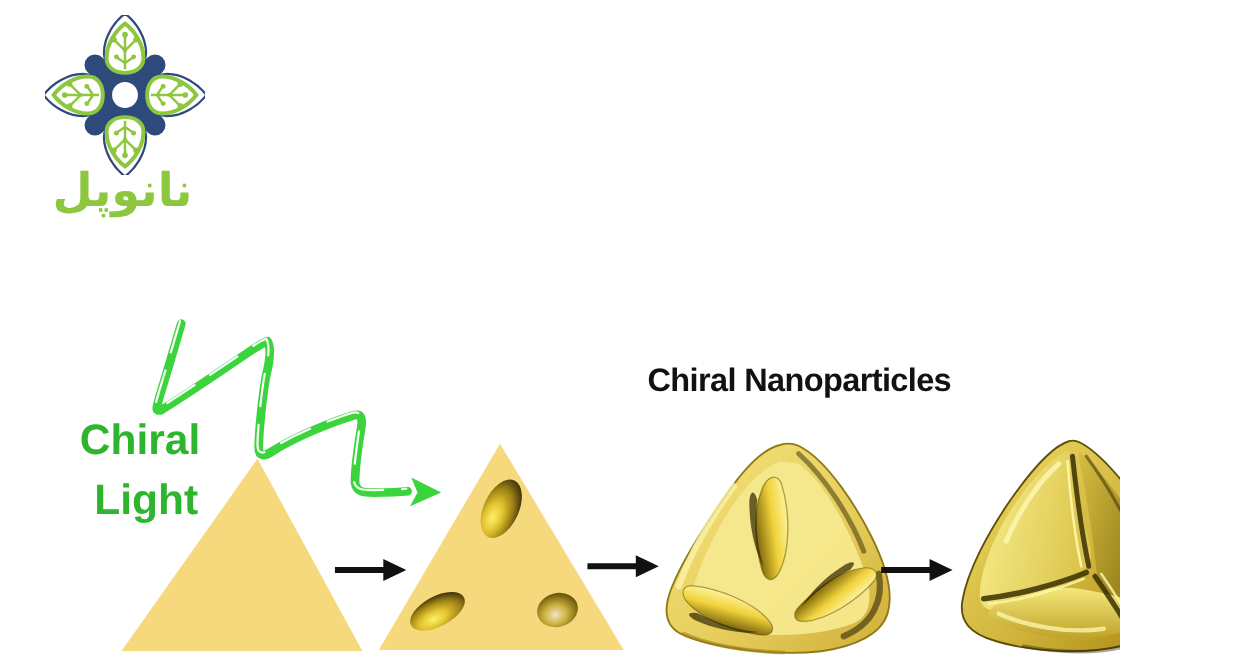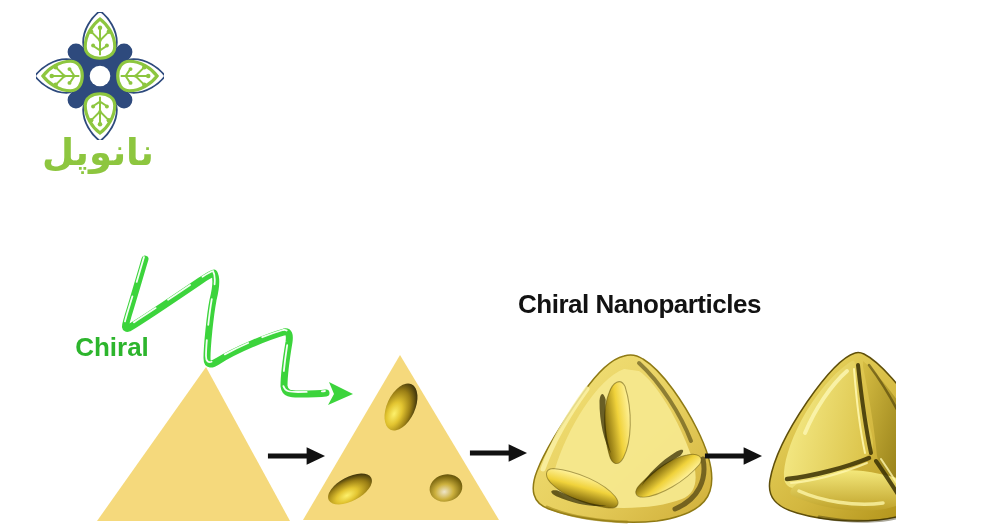--- a/index.html
+++ b/index.html
@@ -8,21 +8,21 @@
   .abs{position:absolute;}
 
   
   #logo{left:36px;top:12px;width:128px;}
   #logo-wordmark{left:34px;top:132px;width:128px;text-align:center;direction:rtl;
     font-family:"DejaVu Sans",sans-serif;font-weight:bold;font-size:37px;line-height:1.15;
     color:#8dc63f;}
 
   
   #light-label{left:46px;top:329px;width:132px;text-align:center;
-    font-weight:bold;font-size:26px;line-height:1.4;color:#2db52d;letter-spacing:0px;}
+    font-weight:bold;font-size:34px;line-height:1.4;color:#2db52d;letter-spacing:0px;}
   #light-label .l2{padding-left:10px;}
 
   
   #title{left:518px;top:289px;width:380px;font-weight:bold;font-size:26px;
     letter-spacing:-0.5px;color:#121212;white-space:nowrap;}
 
   svg{display:block;}
 </style>
 </head>
 <body>
@@ -64,20 +64,21 @@
         <use href="#leafUnit" transform="rotate(90)"></use>
         <use href="#leafUnit" transform="rotate(180)"></use>
         <use href="#leafUnit" transform="rotate(270)"></use>
       </g>
     </svg>
   </div>
   <div class="abs" id="logo-wordmark">نانوپل</div>
 
   <div class="abs" id="light-label">
     <div>Chiral</div>
+    <div class="l2">Light</div>
   </div>
 
   <svg class="abs" style="left:95px;top:248px;" width="262" height="165" viewBox="0 0 262 165">
     <path id="wv" d="M50,11 C45,28 38,52 33,68 C31,76 28,82 34,80
              C44,74 80,50 105,33 C111,29 116,26 119,25
              C122,30 121,40 118,52 C115,68 112,98 112,110
              C112,118 117,117 123,113 C142,101 172,89 189,84
              C194,83 195,87 194,94 C192,106 189,128 189,138
              C190,146 196,146 204,146 C213,146 223,146 231,145" fill="none" stroke="#3cd43c" stroke-width="7" stroke-linecap="round" stroke-linejoin="round"></path>
     <path d="M50,11 C45,28 38,52 33,68 C31,76 28,82 34,80

